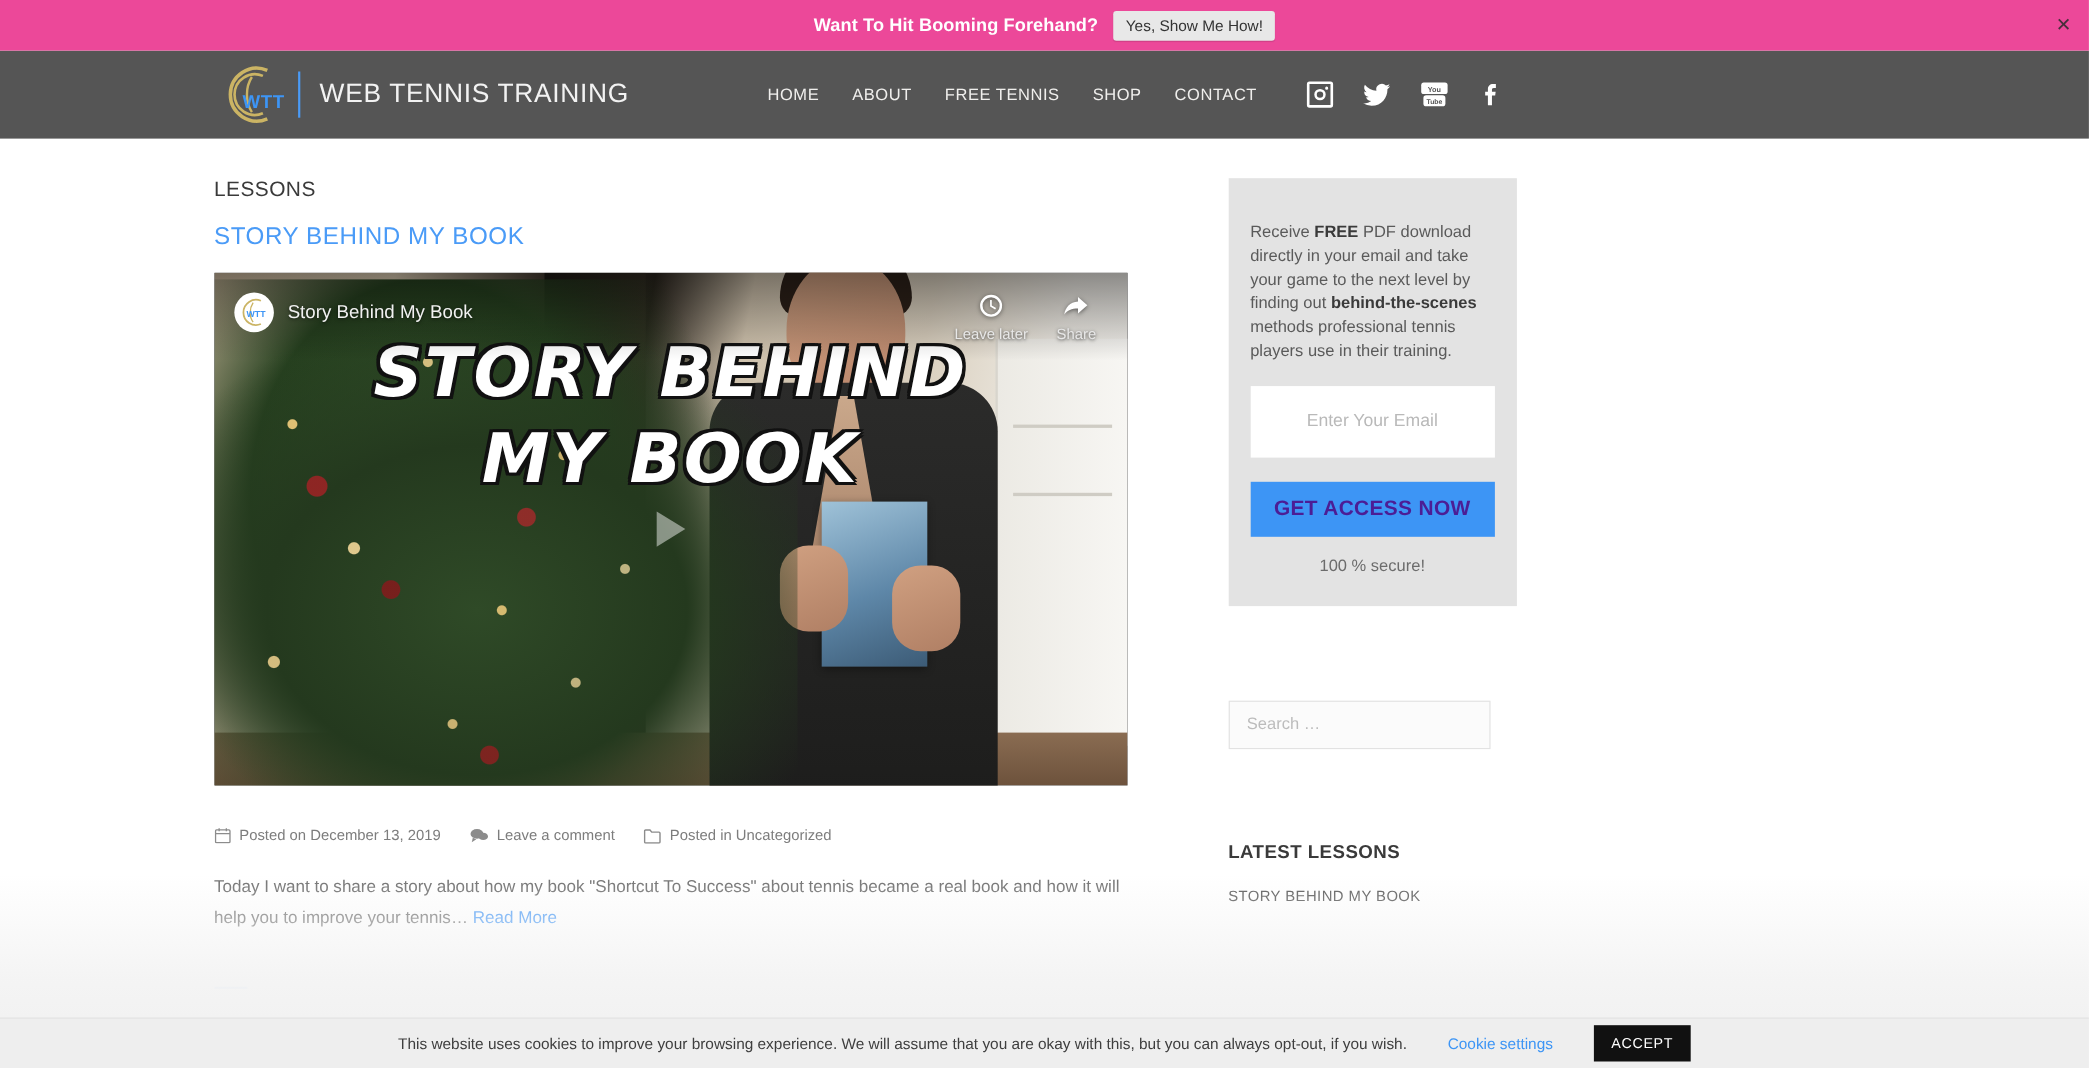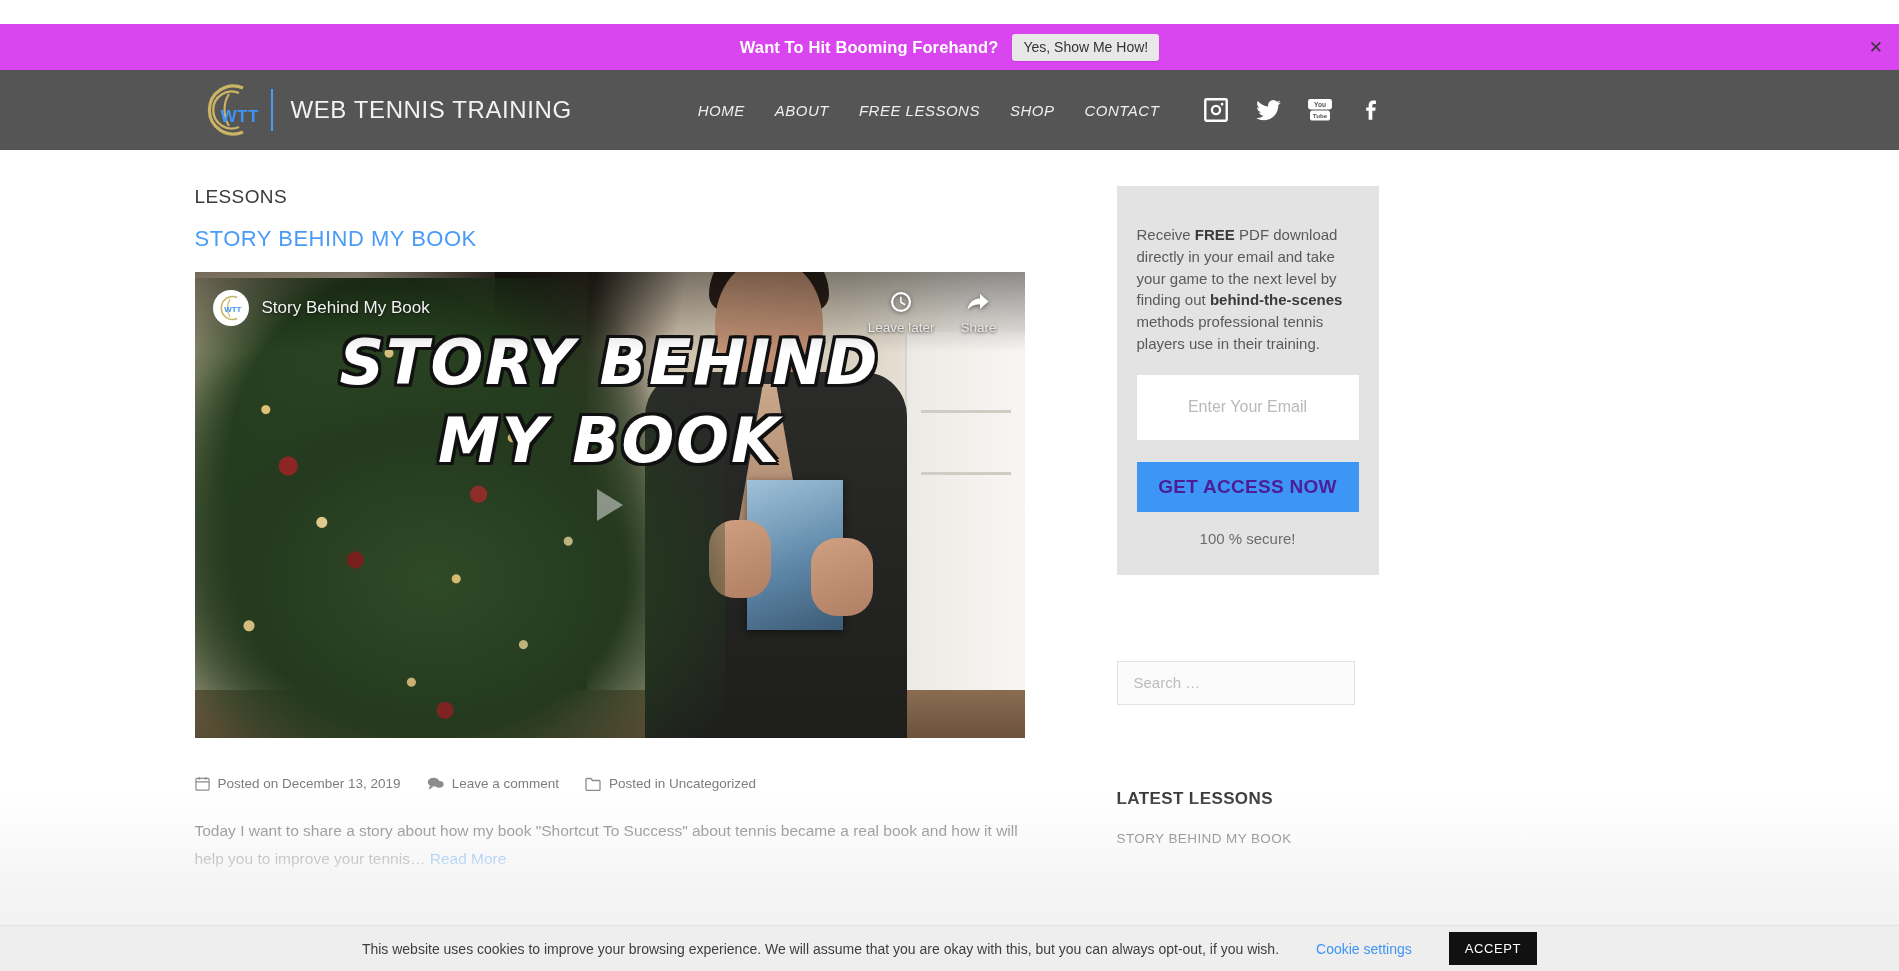--- a/index.html
+++ b/index.html
@@ -9,26 +9,25 @@
     overflow: hidden;
     background: #ffffff;
     font-family: "Liberation Sans", sans-serif;
     -webkit-font-smoothing: antialiased;
   }
 
   
   .promo-bar {
     position: relative;
     height: 46px;
-    background: #d946ef;
+    background: #ec4899;
     display: flex;
     align-items: center;
     justify-content: center;
     gap: 14px;
-    margin-top: 24px;
   }
   .promo-text {
     color: #ffffff;
     font-size: 16.5px;
     font-weight: 600;
     letter-spacing: 0.1px;
   }
   .promo-btn {
     background: #e8e8e8;
     color: #333333;
@@ -98,21 +97,20 @@
     gap: 30px;
     margin-left: 126px;
   }
   .nav-link {
     color: #f0efed;
     font-size: 15px;
     letter-spacing: 0.5px;
     text-decoration: none;
     cursor: pointer;
     white-space: nowrap;
-    font-style: italic;
   }
   .social-row {
     display: flex;
     align-items: center;
     gap: 22px;
     margin-left: 42px;
   }
   .social-icon {
     width: 30px; height: 30px;
     display: flex; align-items: center; justify-content: center;
@@ -465,21 +463,21 @@
         </svg>
         <span style="position:absolute;left:22px;top:28px;color:#3d95f5;font-size:17px;font-weight:700;letter-spacing:0.5px;font-family:'Liberation Sans',sans-serif;">WTT</span>
       </div>
       <div class="brand-divider"></div>
       <span class="brand-name">WEB TENNIS TRAINING</span>
     </div>
 
     <nav class="main-nav">
       <a class="nav-link">HOME</a>
       <a class="nav-link">ABOUT</a>
-      <a class="nav-link">FREE LESSONS</a>
+      <a class="nav-link">FREE TENNIS</a>
       <a class="nav-link">SHOP</a>
       <a class="nav-link">CONTACT</a>
     </nav>
 
     <div class="social-row">
       <span class="social-icon">
         <svg width="26" height="26" viewBox="0 0 24 24">
             <path d="M3.2 1h17.6A2.2 2.2 0 0 1 23 3.2v17.6a2.2 2.2 0 0 1-2.2 2.2H3.2A2.2 2.2 0 0 1 1 20.8V3.2A2.2 2.2 0 0 1 3.2 1zm0 2.2v17.6h17.6V3.2H3.2zM12 7.2a4.8 4.8 0 1 1 0 9.6 4.8 4.8 0 0 1 0-9.6zm0 2.1a2.7 2.7 0 1 0 0 5.4 2.7 2.7 0 0 0 0-5.4zm5.6-4a1.3 1.3 0 1 1 0 2.6 1.3 1.3 0 0 1 0-2.6z"></path>
           </svg>
       </span>

